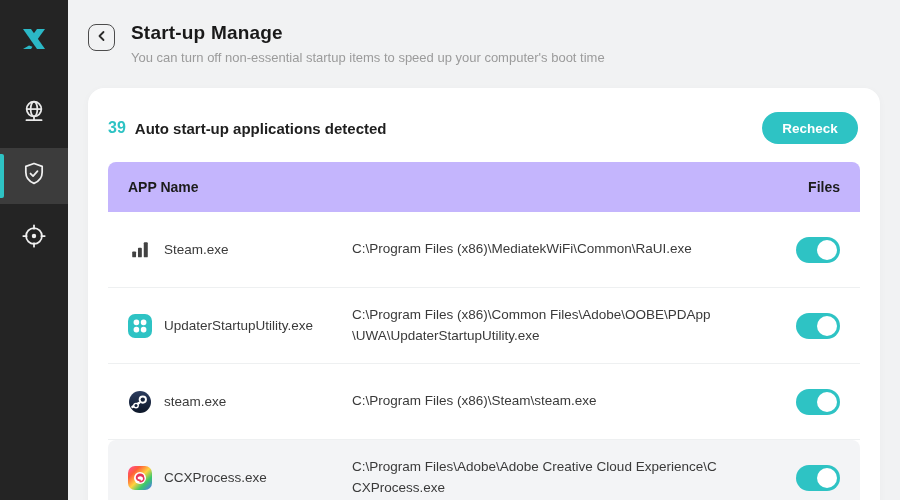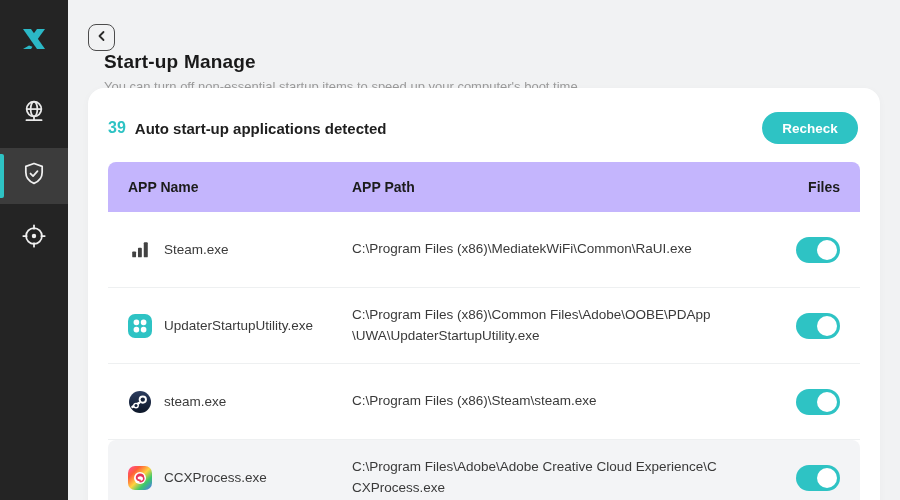--- a/index.html
+++ b/index.html
@@ -23,21 +23,21 @@
     position:relative; cursor:pointer; margin-bottom:6px;
   }
   .nav-item.active { background:#3c3c3c; }
   .nav-item.active::before {
     content:""; position:absolute; left:0; top:6px; bottom:6px; width:4px;
     background:#2ec3c4; border-radius:0 2px 2px 0;
   }
 
   
   .main { flex:1; position:relative; }
-  .page-head { display:flex; align-items:flex-start; padding:22px 0 0 20px;flex-direction:column; }
+  .page-head { display:flex; align-items:flex-start; padding:22px 0 0 20px; }
   .back-btn {
     width:27px; height:27px; border:1.6px solid #4c4c4c; border-radius:8px;
     background:transparent; display:flex; align-items:center; justify-content:center;
     cursor:pointer; margin-top:2px;
   }
   .head-text { margin-left:16px; }
   .page-title { font-size:19px; font-weight:bold; color:#191919; letter-spacing:.2px; }
   .page-subtitle { font-size:13px; color:#9b9b9b; margin-top:6px; }
 
   
@@ -157,21 +157,20 @@
     <section class="card">
       <div class="card-head">
         <span class="count">39</span>
         <span class="count-label">Auto start-up applications detected</span>
         <button class="recheck-btn">Recheck</button>
       </div>
 
       <div class="table">
         <div class="thead">
           <span class="col-name">APP Name</span>
-          <span class="col-path">APP Path</span>
           <span class="col-status">Files</span>
         </div>
         <div id="rows">
             <div class="row">
               <div class="cell-name">
                 <span class="app-icon">
                   <svg width="22" height="22" viewBox="0 0 24 24" fill="#424242">
                     <rect x="3.5" y="13.5" width="4.2" height="6.5" rx="1"></rect>
                     <rect x="9.8" y="9.5" width="4.2" height="10.5" rx="1"></rect>
                     <rect x="16.1" y="3.5" width="4.4" height="16.5" rx="1"></rect>

